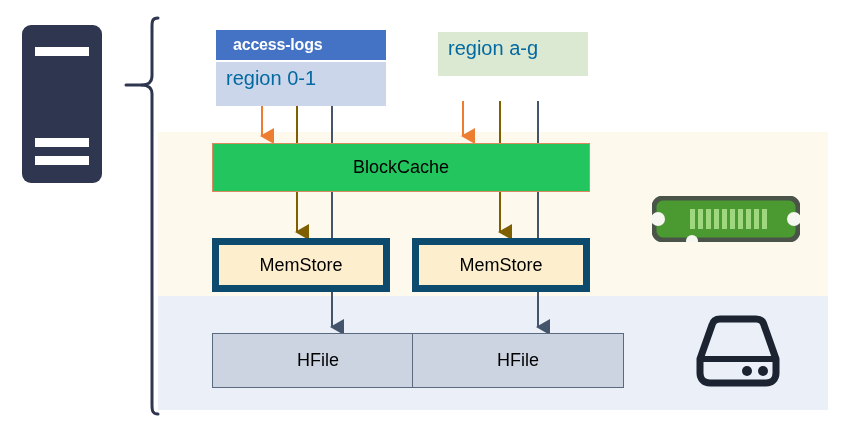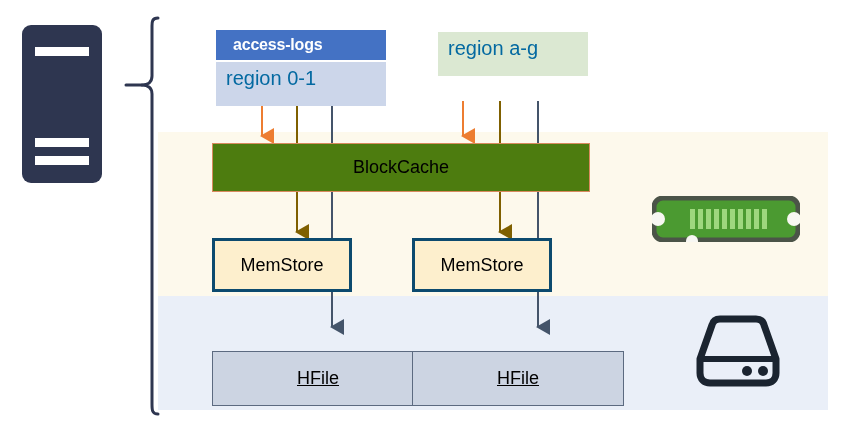--- a/index.html
+++ b/index.html
@@ -110,40 +110,39 @@
     justify-content: center;
     font-size: 18px;
     color: #000000;
   }
 
   .box-blockcache {
     left: 212px;
     top: 143px;
     width: 378px;
     height: 49px;
-    background: #4d7c0f;
+    background: #22c55e;
     border: 1px solid #d98a5e;
   }
   .box-memstore {
     top: 238px;
-    width: 140px;
+    width: 178px;
     height: 54px;
     background: #fdefcd;
-    border: 3px solid #0c4a6e;
+    border: 7px solid #0c4a6e;
   }
   .box-memstore.left  { left: 212px; }
   .box-memstore.right { left: 412px; }
 
   .box-hfile {
-    top: 351px;
+    top: 333px;
     width: 212px;
     height: 55px;
     background: #ccd4e2;
     border: 1px solid #5c6a80;
-    text-decoration: underline;
   }
   .box-hfile.left  { left: 212px; }
   .box-hfile.right { left: 412px; }
 
   
   .ram-icon {
     position: absolute;
     left: 652px;
     top: 196px;
     width: 148px;

